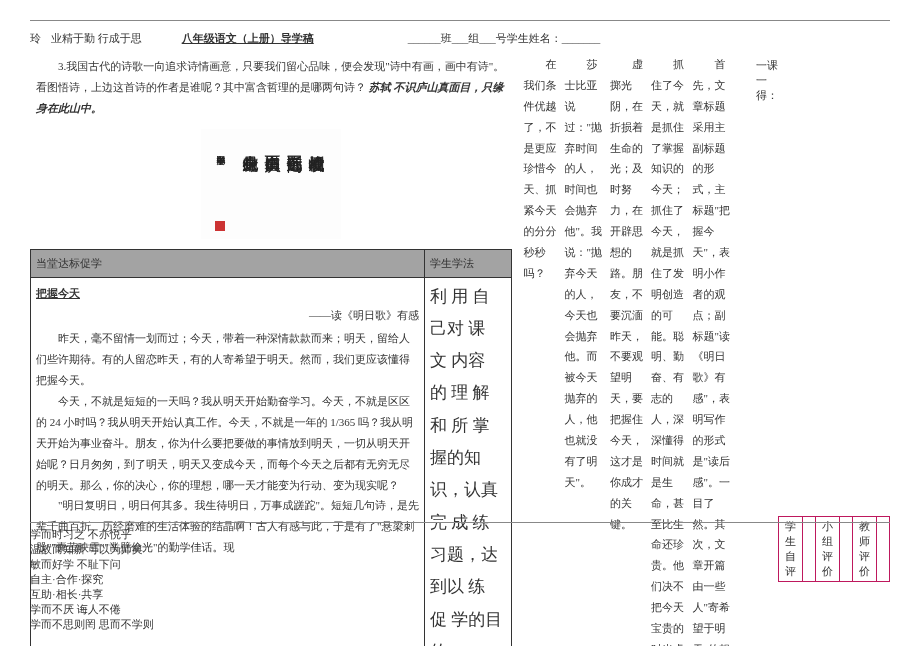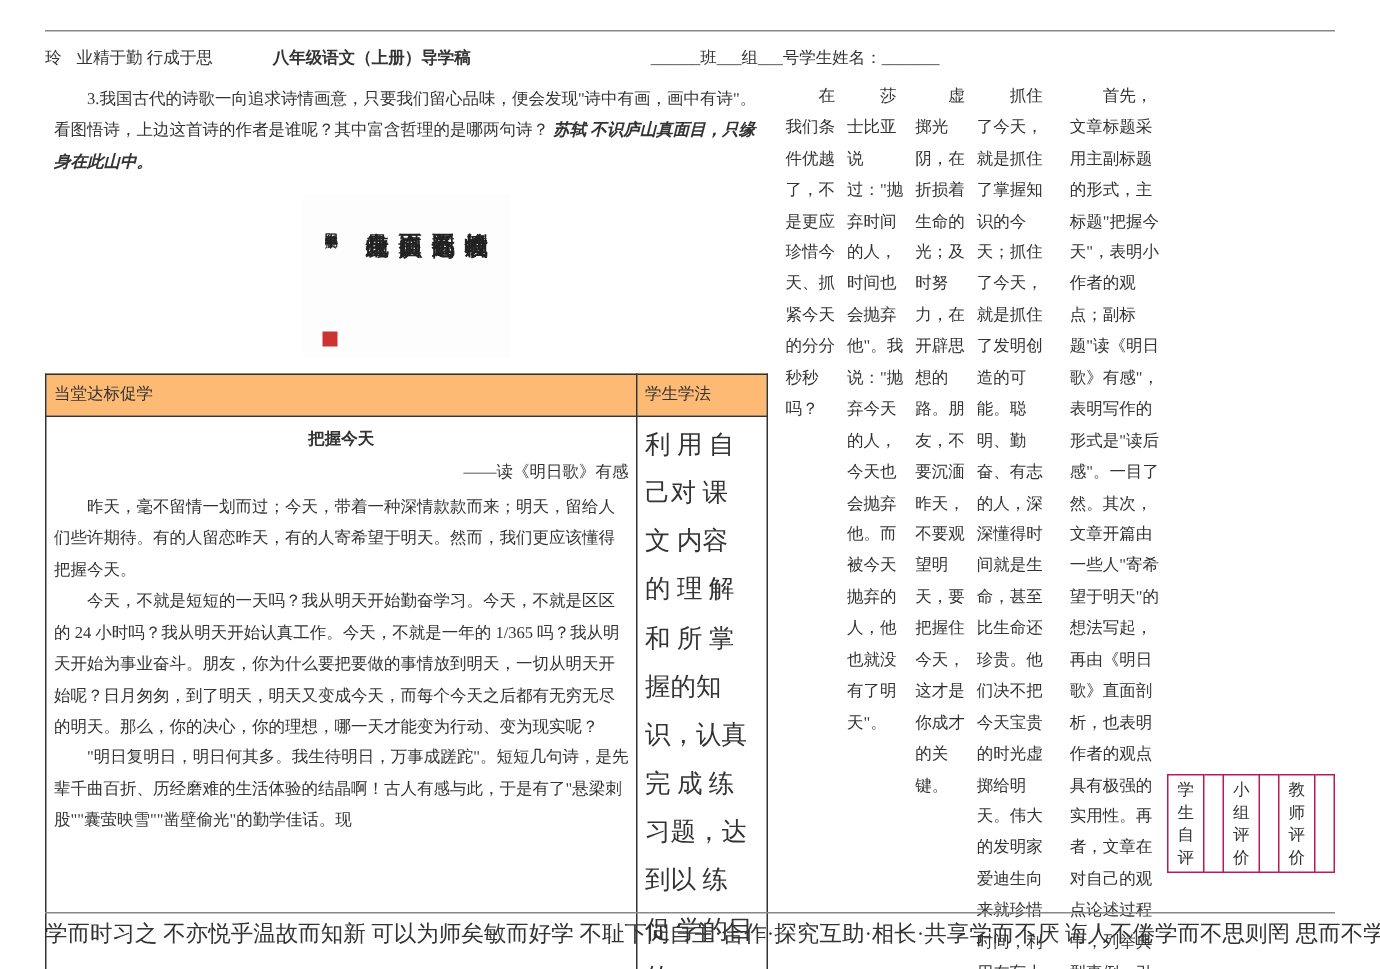--- a/index.html
+++ b/index.html
@@ -1,42 +1,42 @@
 <!DOCTYPE html>
 <html><head>
 <meta charset="utf-8">
 <style>
 * { box-sizing: border-box; margin: 0; padding: 0; }
 body { font-family: "SimSun", "Songti SC", serif; font-size: 11px; color: #333; background: #fff; }
 .page { width: 920px; height: 646px; position: relative; padding: 20px 30px 40px 30px; }
 .top-line { border-top: 1px solid #888; margin-bottom: 10px; }
 .header-row { display: flex; align-items: baseline; margin-bottom: 6px; }
 .header-left { margin-left: 10px; margin-right: 40px; }
-.header-title { margin-right: 120px; font-weight: bold; }
+.header-title { text-decoration: underline; margin-right: 94px; font-weight: bold; }
 .header-blanks { display: inline; }
 .columns { display: flex; gap: 0; height: 530px; }
 .col-left { width: 56%; display: flex; flex-direction: column; }
 .col-right { width: 44%; padding-left: 8px; display: flex; flex-direction: row; }
 .poem-section { padding: 4px 6px; line-height: 1.9; text-indent: 2em; }
 .answer { font-weight: bold; font-style: italic; }
 .poem-image { margin: 6px auto; width: 140px; height: 110px; border: 0; display: block; }
 .poem-svg { width:100%; height:100%; }
 .table1 { border-collapse: collapse; width: 100%; margin-top: 4px; }
 .table1 td { border: 1px solid #333; padding: 3px 5px; vertical-align: top; line-height: 1.9; }
-.table1 .hdr { background: #fdba74; }
-.essay-title { text-align: center; font-weight: bold; padding: 2px 0; }
+.table1 .hdr { background: #a3a3a3; }
+.essay-title { text-align: left; font-weight: bold; padding: 2px 0; text-decoration: underline; }
 .essay-subtitle { text-align: right; padding: 0 0 2px 0; }
 .essay-body { text-indent: 2em; }
 .method { font-size: 17px; line-height: 1.9; }
 .right-body { line-height: 1.9; text-indent: 2em; padding: 2px 4px; }
 .section-title { font-weight: bold; margin: 4px 0; text-indent: 1em; }
 .lesson { margin: 6px 0 0 2em; }
 .eval-table { border-collapse: collapse; width: 100%; margin-top: auto; }
 .eval-table td { border: 1px solid #be185d; height: 36px; padding: 2px 6px; vertical-align: top; font-size: 11px; }
-.footer { position: absolute; bottom: 14px; left: 30px; right: 30px; display: flex; justify-content: space-between; font-size: 15px; border-top: 1px solid #888; padding-top: 4px; }
+.footer { position: absolute; bottom: 14px; left: 30px; right: 30px; display: flex; justify-content: space-between; font-size: 11px; border-top: 1px solid #888; padding-top: 4px; flex-direction: column; }
 .footer span { white-space: nowrap; }
 </style>
 </head>
 <body>
 
 <div class="page">
   <div class="top-line"></div>
 
   <div class="header-row">
     <span>玲</span>
@@ -86,20 +86,21 @@
       </tbody>
         </table>
     </div>
 
     <div class="col-right">
       <div class="right-body">在我们条件优越了，不是更应珍惜今天、抓紧今天的分分秒秒吗？</div>
       <div class="right-body">莎士比亚说过："抛弃时间的人，时间也会抛弃他"。我说："抛弃今天的人，今天也会抛弃他。而被今天抛弃的人，他也就没有了明天"。</div>
       <div class="right-body">虚掷光阴，在折损着生命的光；及时努力，在开辟思想的路。朋友，不要沉湎昨天，不要观望明天，要把握住今天，这才是你成才的关键。</div>
       <div class="right-body">抓住了今天，就是抓住了掌握知识的今天；抓住了今天，就是抓住了发明创造的可能。聪明、勤奋、有志的人，深深懂得时间就是生命，甚至比生命还珍贵。他们决不把今天宝贵的时光虚掷给明天。伟大的发明家爱迪生向来就珍惜时间，利用在车上卖报的闲暇做实验，渴了，喝口凉水；饿了，啃块面包；困了，趴在桌上打个盹。牛顿、居里夫人、爱因斯坦……一切有志气、有成就的人都是如此，他们决不沉湎在昨天，更不空空地观望明天，他们永远从今天开始。</div>
       <div class="right-body">首先，文章标题采用主副标题的形式，主标题"把握今天"，表明小作者的观点；副标题"读《明日歌》有感"，表明写作的形式是"读后感"。一目了然。其次，文章开篇由一些人"寄希望于明天"的想法写起，再由《明日歌》直面剖析，也表明作者的观点具有极强的实用性。再者，文章在对自己的观点论述过程中，列举典型事例，引用经典名言，具有较强的说服力。最后，针对开篇提到的不正确思想进行行为引导，规劝朋友"把握今天"，可谓水到渠成。总之，这篇读后感形式新颖，结构严谨，层次清晰，具有较强的教育意义。</div>
+      <div class="lesson">一课一得：</div>
 
       <table class="eval-table">
         <tbody>
             <tr>
           <td style="width:10%">学生自评</td>
           <td style="width:23%"></td>
           <td style="width:10%">小组评价</td>
           <td style="width:23%"></td>
           <td style="width:10%">教师评价</td>
           <td></td>

